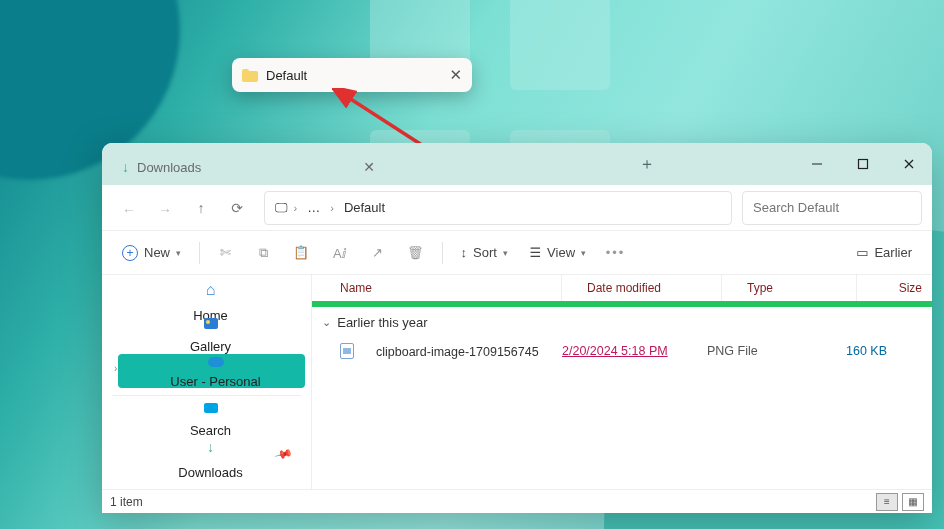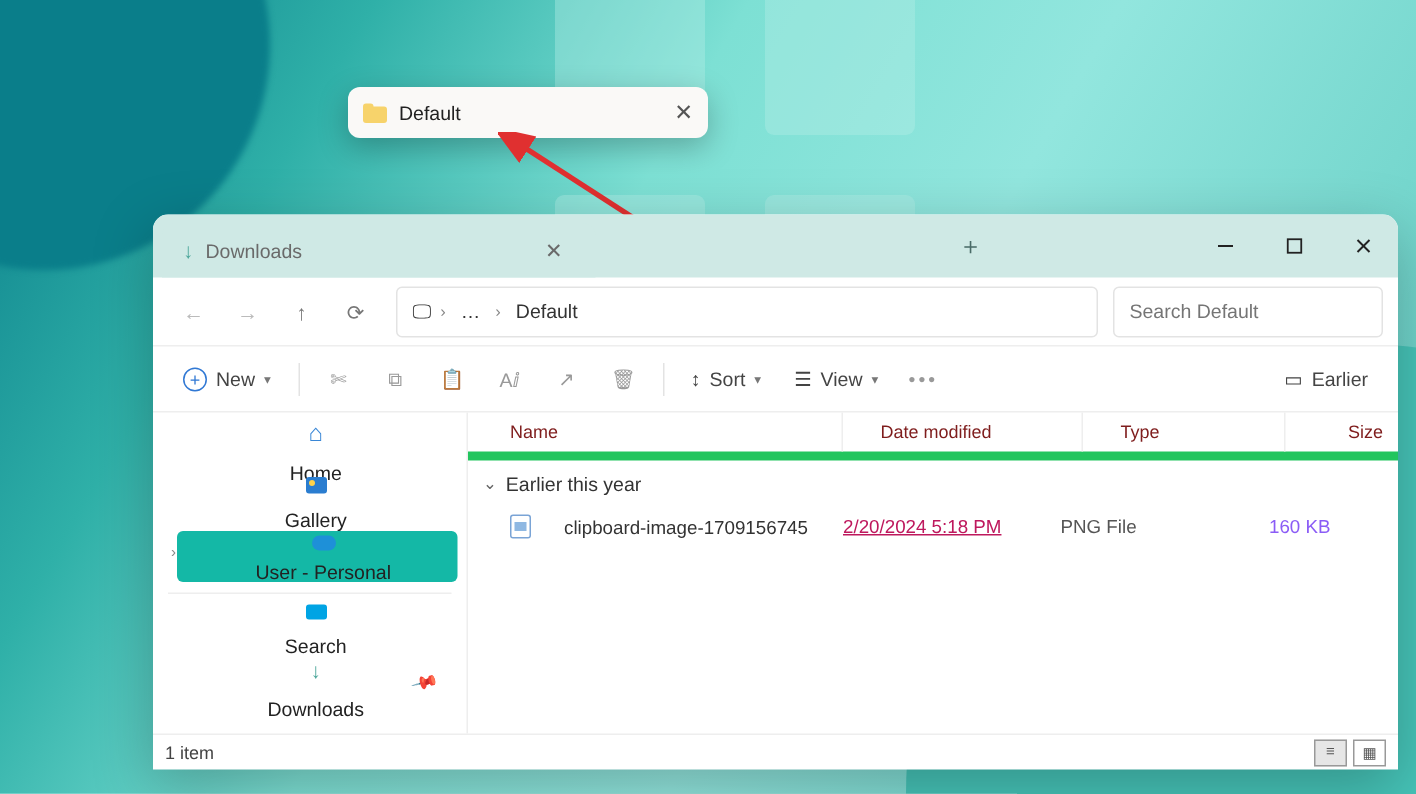--- a/index.html
+++ b/index.html
@@ -125,21 +125,21 @@
   .c-date{flex:0 0 145px;}
   .c-type{flex:0 0 120px;}
   .c-size{flex:0 0 60px;text-align:right;}
   .colborder{border-right:1px solid #eee;height:100%;display:flex;align-items:center;}
   .group{display:flex;align-items:center;gap:6px;padding:8px 10px 6px 10px;font-size:13px;color:#333;}
   .group .gchev{font-size:11px;color:#666;}
   .filerow{height:30px;display:flex;align-items:center;font-size:12.5px;color:#333;padding-left:0;}
   .filerow .f-name{flex:0 0 250px;display:flex;align-items:flex-end;gap:22px;padding-left:28px;}
   .filerow .f-date{flex:0 0 145px;color:#be185d;text-decoration:underline;}
   .filerow .f-type{flex:0 0 120px;color:#555;}
-  .filerow .f-size{flex:0 0 60px;text-align:right;color:#8b5cf6;}
+  .filerow .f-size{flex:0 0 60px;text-align:right;color:#0369a1;}
   .fileicon{width:14px;height:16px;border:1px solid #7aa4d6;border-radius:2px;position:relative;background:#fff;}
   .fileicon::after{content:"";position:absolute;left:2px;right:2px;top:4px;bottom:4px;background:#8fb8e2;}
 
   .status{
     height:24px;border-top:1px solid #eee;display:flex;align-items:center;
     font-size:12px;color:#444;padding:0 8px;
   }
   .status .sp{flex:1;}
   .vbtn{width:22px;height:18px;border:1px solid #999;margin-left:4px;display:flex;align-items:center;justify-content:center;font-size:10px;color:#555;cursor:pointer;}
   .vbtn.active{background:#e6e6e6;}

